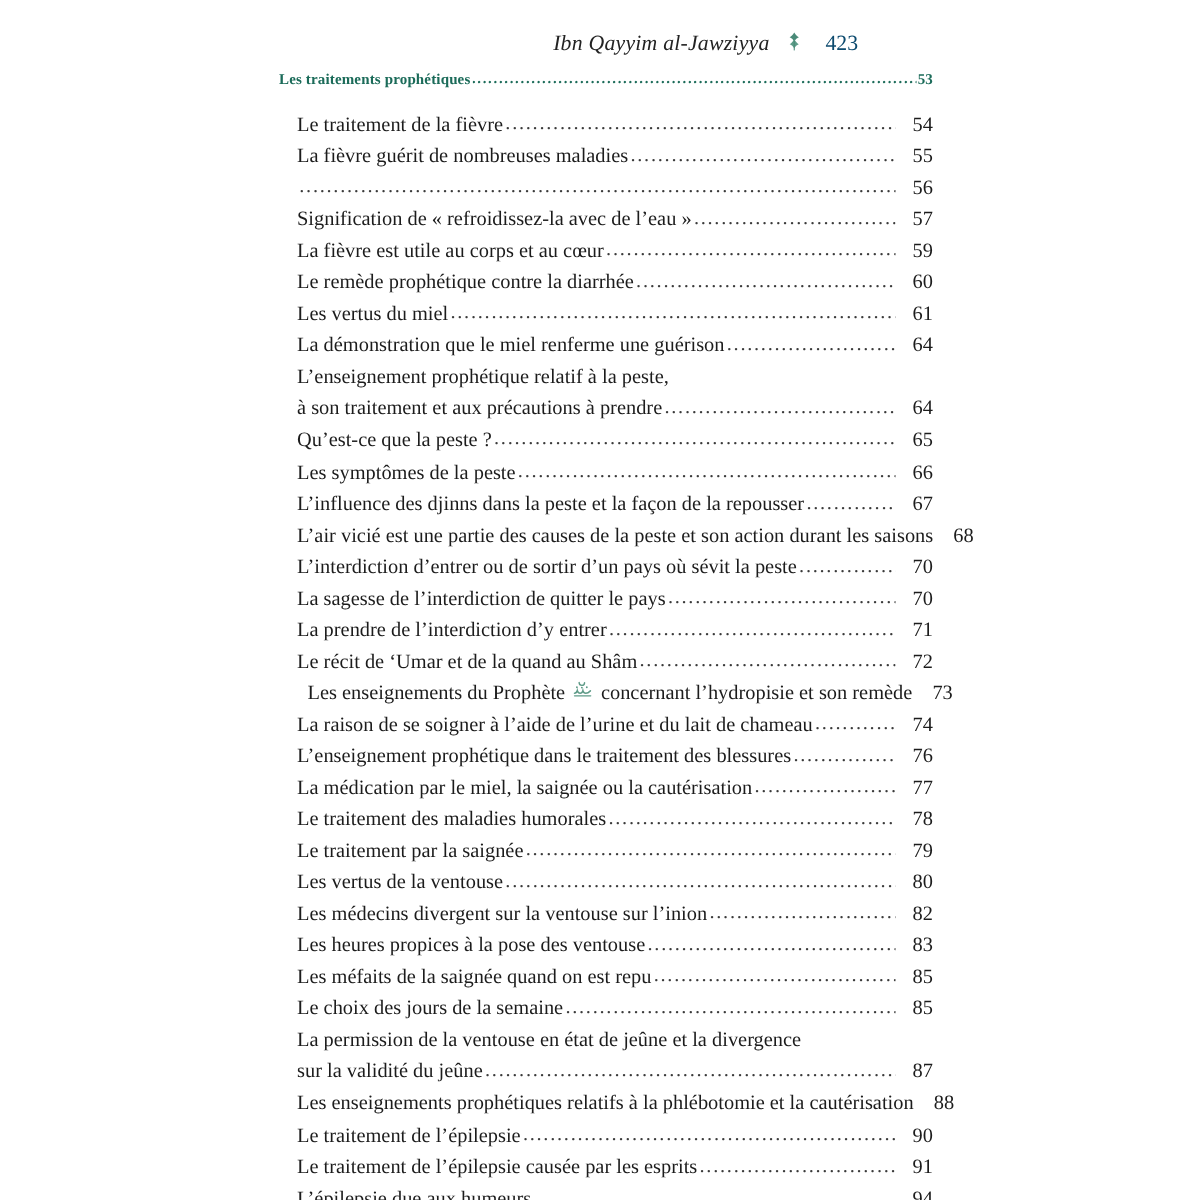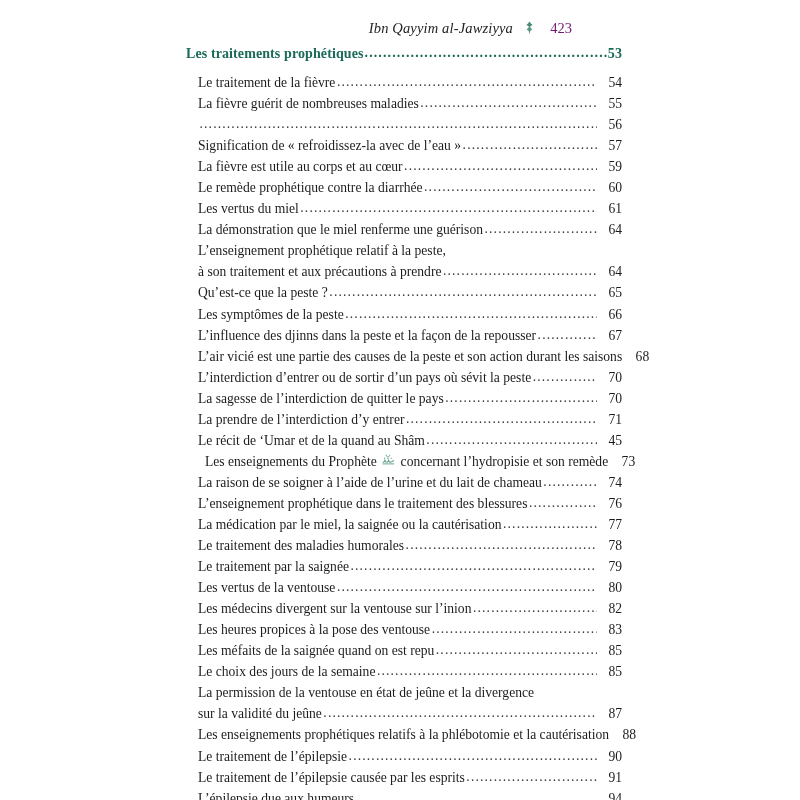--- a/index.html
+++ b/index.html
@@ -49,38 +49,38 @@
     position: relative;
     top: 1px;
     color: #4a8a78;
     font-size: 13px;
     line-height: 13px;
     text-align: center;
   }
   .rh-ornament svg { display: block; }
   .rh-page {
     font-size: 14.5px;
-    color: #701a75;
+    color: #0c4a6e;
     min-width: 26px;
     text-align: right;
   }
 
   
   .toc {
     position: absolute;
     top: 45px;
     left: 186px;
     width: 436px;
   }
 
   .toc-heading {
     display: flex;
     align-items: baseline;
     font-weight: bold;
-    font-size: 14px;
+    font-size: 10px;
     color: #1b6b59;
     letter-spacing: 0.1px;
     margin-bottom: 9px;
     line-height: 18px;
   }
   .toc-heading .h-label { white-space: nowrap; }
   .toc-heading .h-leader {
     flex: 1 1 auto;
     overflow: hidden;
     white-space: nowrap;
@@ -255,21 +255,21 @@
           <span class="t-page">70</span>
         </div>
         <div class="toc-row">
           <span class="t-label">La prendre de l’interdiction d’y entrer</span>
           <span class="t-leader">..........................................................................................................................</span>
           <span class="t-page">71</span>
         </div>
         <div class="toc-row">
           <span class="t-label">Le récit de ‘Umar et de la quand au Shâm</span>
           <span class="t-leader">..........................................................................................................................</span>
-          <span class="t-page">45</span>
+          <span class="t-page">72</span>
         </div>
         <div class="toc-row indent">
           <span class="t-label"><span>Les enseignements du Prophète</span> <span class="salla"><svg width="13" height="11" viewBox="0 0 13 11" aria-hidden="true">
                 <path d="M1 8.2 C2.2 8.2 2.6 7.4 2.9 6.4 C3.2 7.5 3.8 8.2 4.8 8.2 C5.8 8.2 6.3 7.5 6.6 6.4 C6.9 7.5 7.5 8.2 8.5 8.2 C9.8 8.2 10.6 7.6 11.6 6.6" fill="none" stroke="#5f9b88" stroke-width="1.05" stroke-linecap="round"></path>
                 <path d="M1 9.9 L11.8 9.9" fill="none" stroke="#5f9b88" stroke-width="0.9" stroke-linecap="round"></path>
                 <path d="M4.1 1.0 C4.1 2.3 4.9 2.9 5.9 2.9 C7.0 2.9 7.7 2.2 7.7 1.1" fill="none" stroke="#5f9b88" stroke-width="0.95" stroke-linecap="round"></path>
                 <circle cx="2.6" cy="4.2" r="0.62" fill="#5f9b88"></circle>
                 <circle cx="5.9" cy="4.4" r="0.62" fill="#5f9b88"></circle>
                 <circle cx="9.2" cy="4.2" r="0.62" fill="#5f9b88"></circle>
               </svg></span> <span>concernant l’hydropisie et son remède</span></span>

